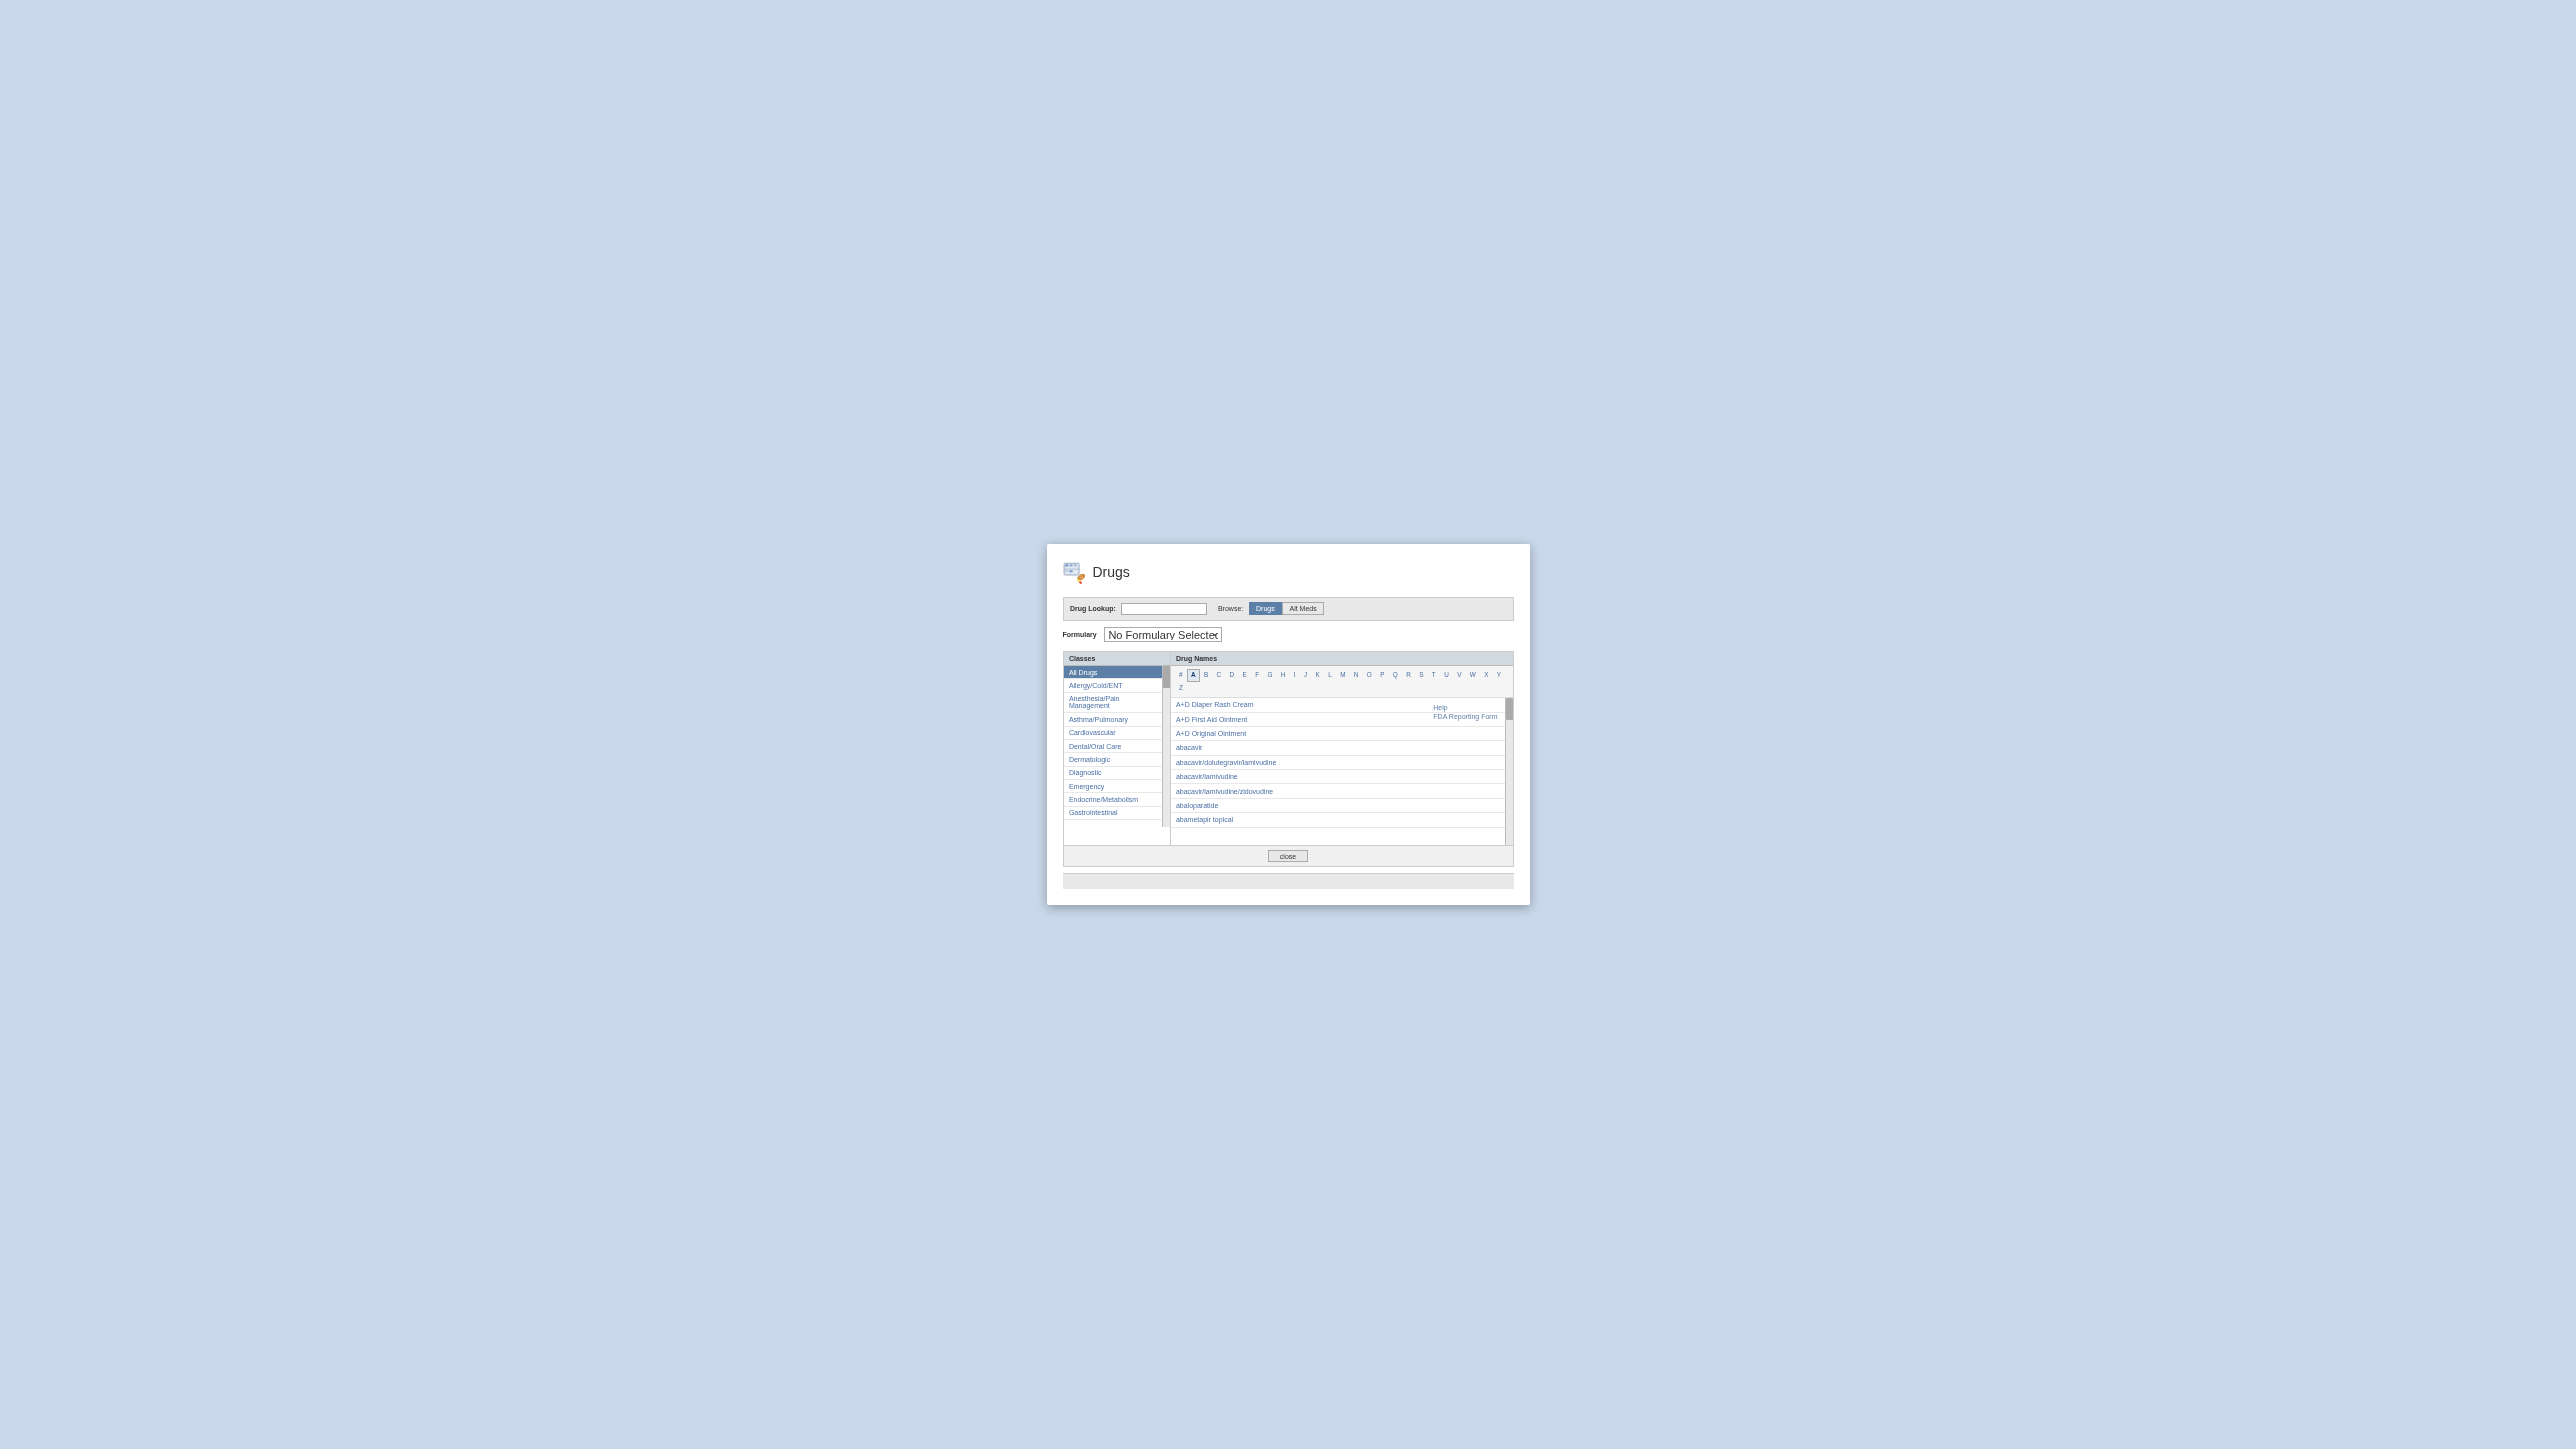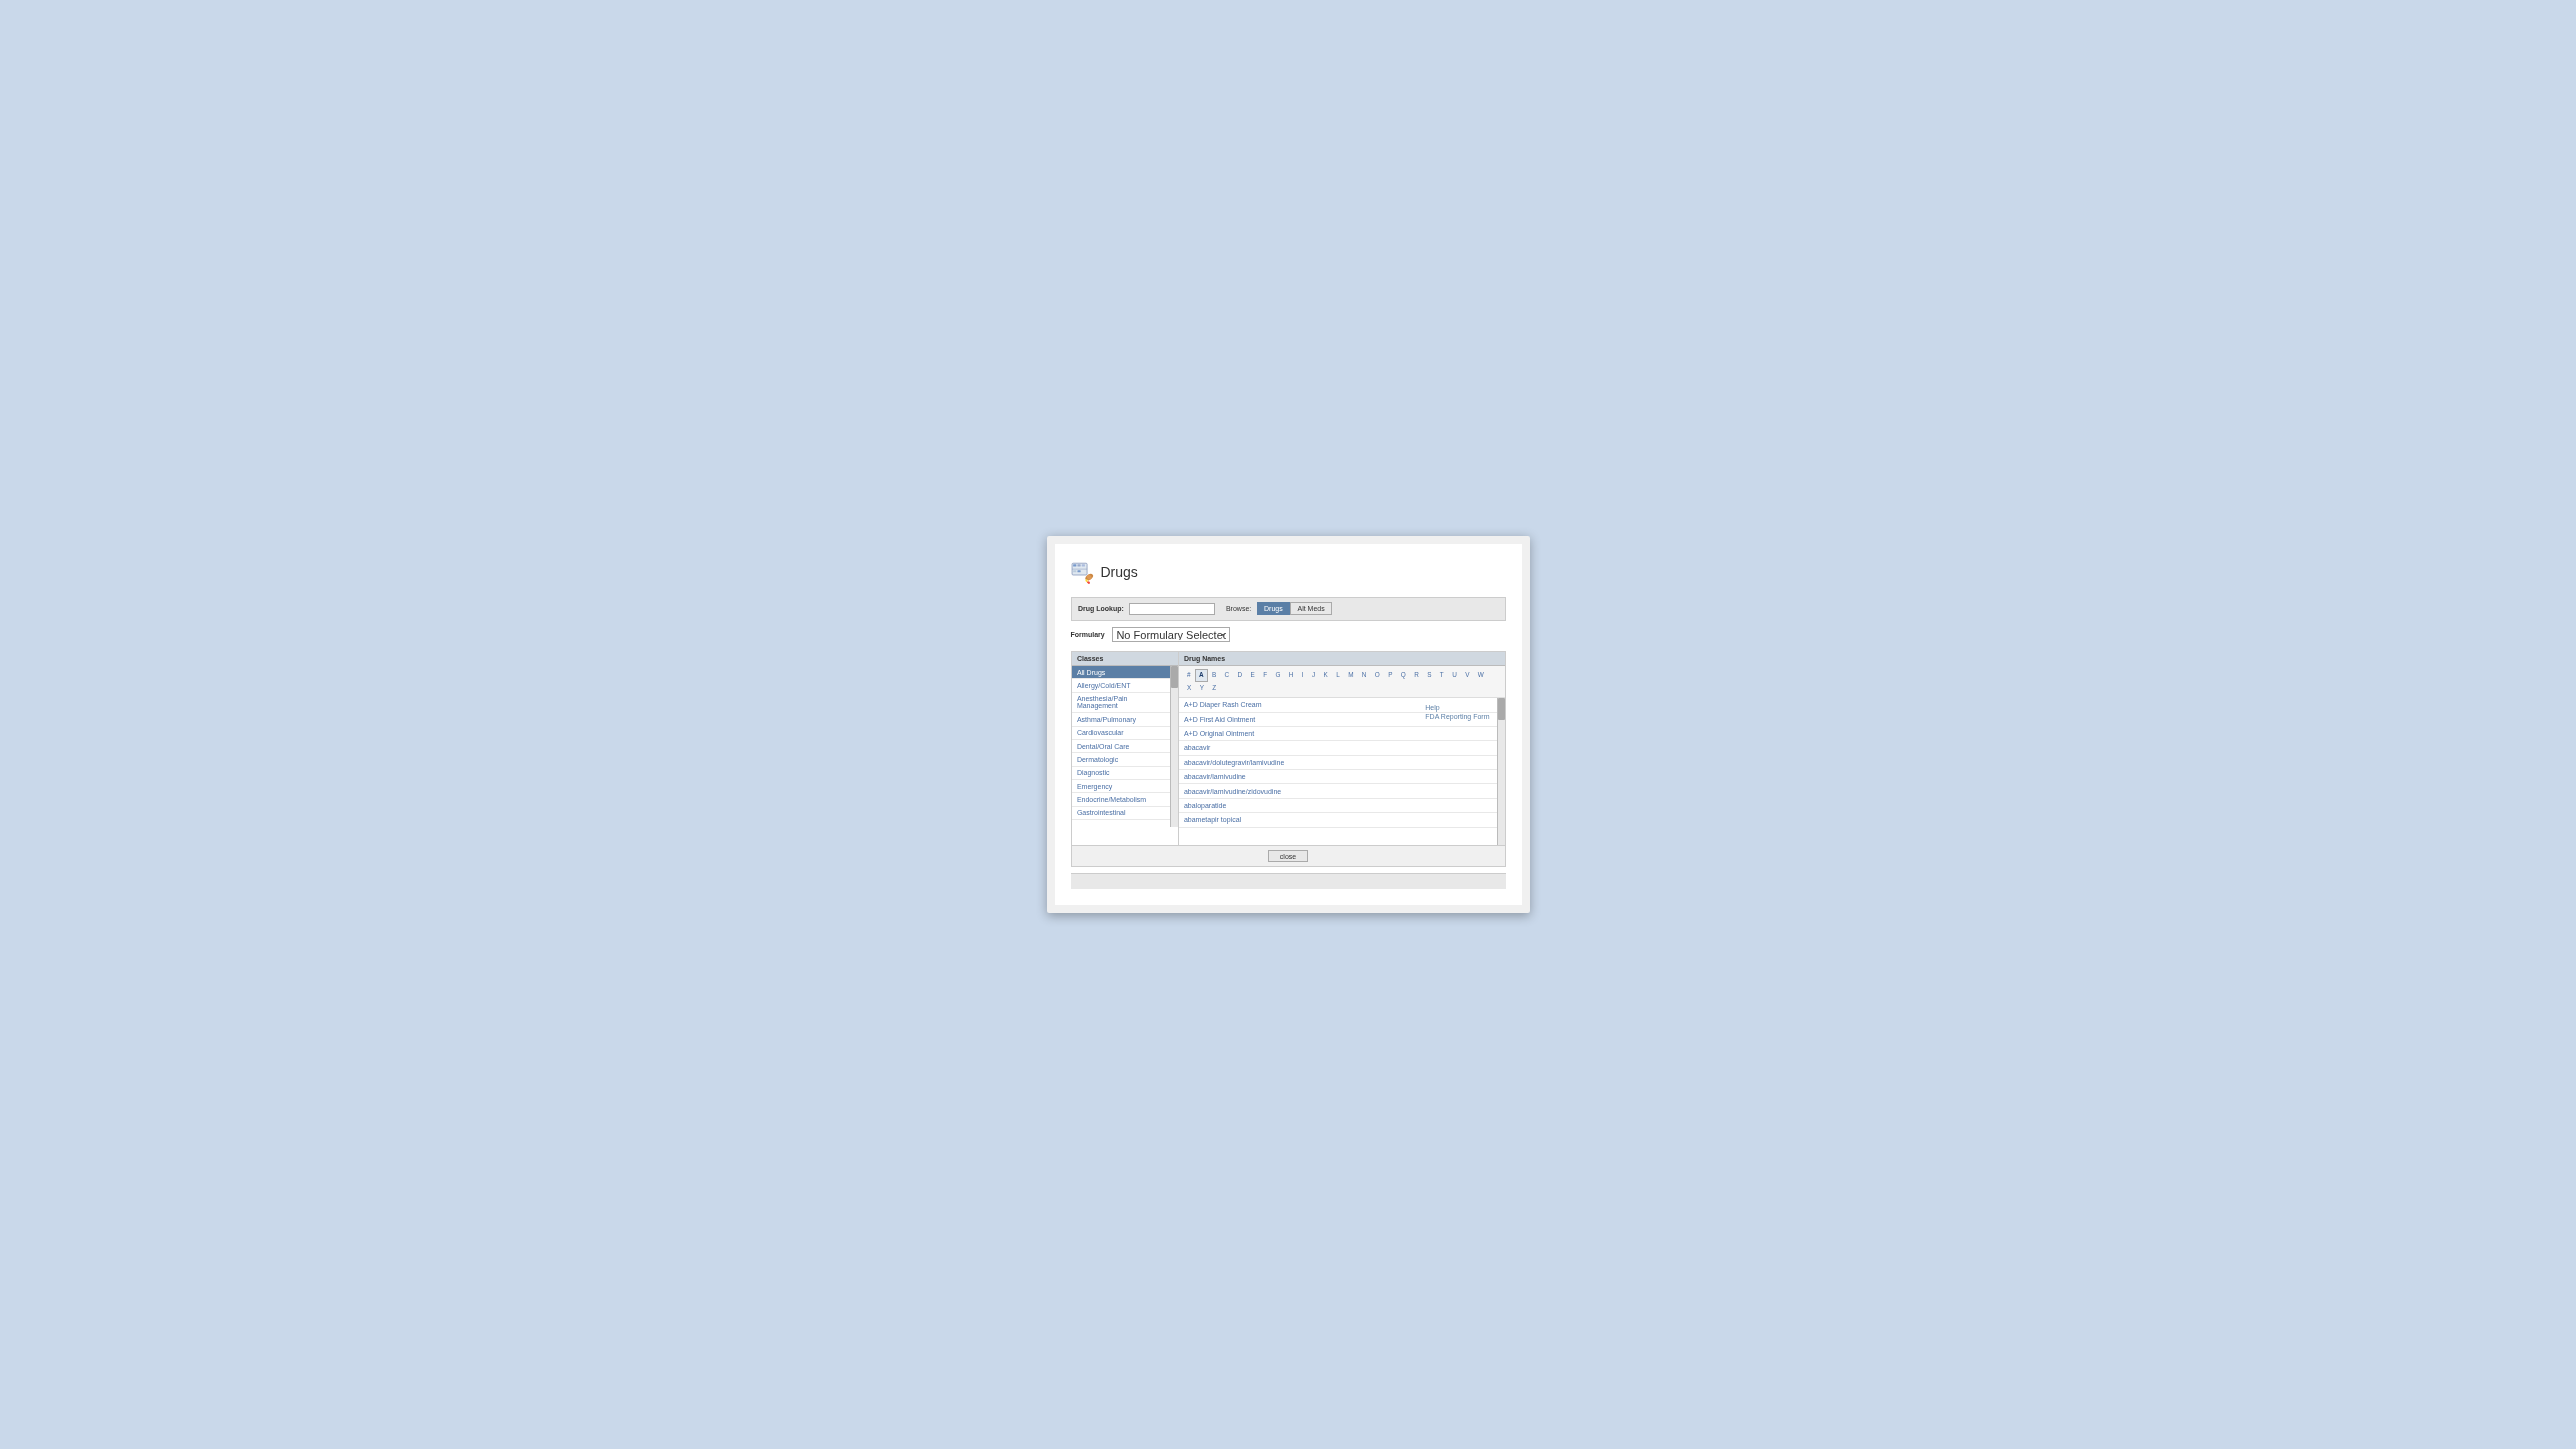--- a/index.html
+++ b/index.html
@@ -20,21 +20,21 @@
       border-radius: 2.1px;
       box-shadow: 0 2.1px 10.7px rgba(0,0,0,0.3);
       width: 483px;
       min-height: 333px;
       padding: 0;
       overflow: hidden;
     }
 
     .window-content {
       background: #fff;
-      margin: 8px;
+      margin: 0;
       padding: 10.7px 16px 16px 16px;
     }
 
     
     .page-header {
       display: flex;
       align-items: center;
       gap: 6.4px;
       margin-bottom: 13px;
       padding-top: 5.4px;

